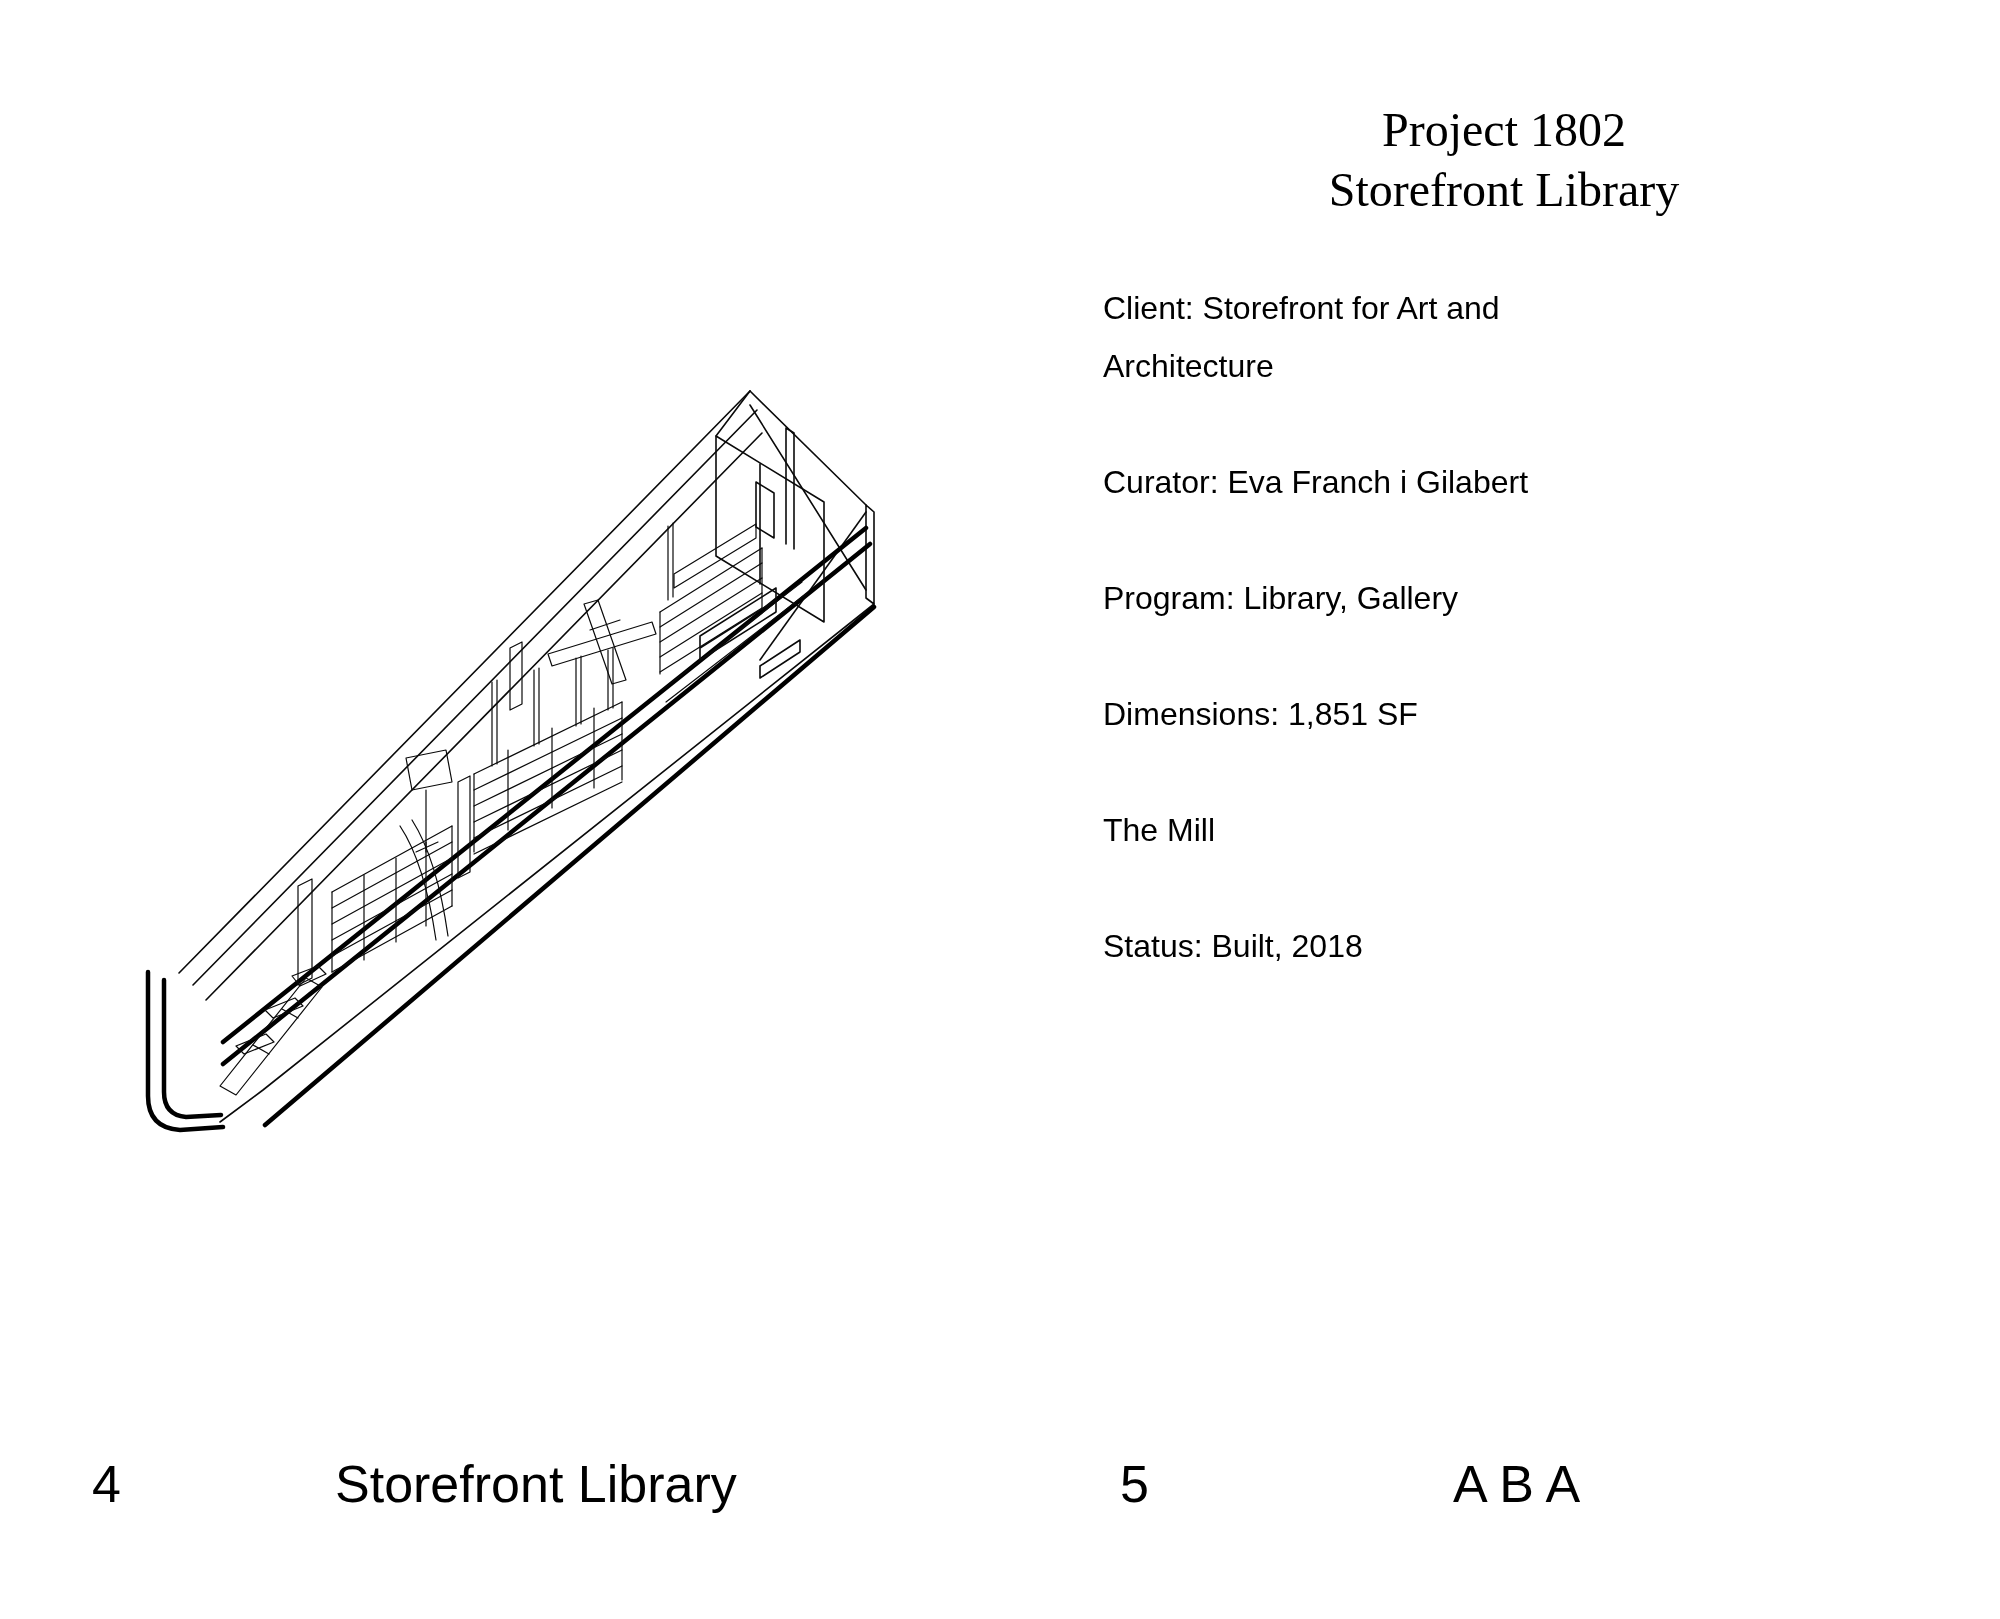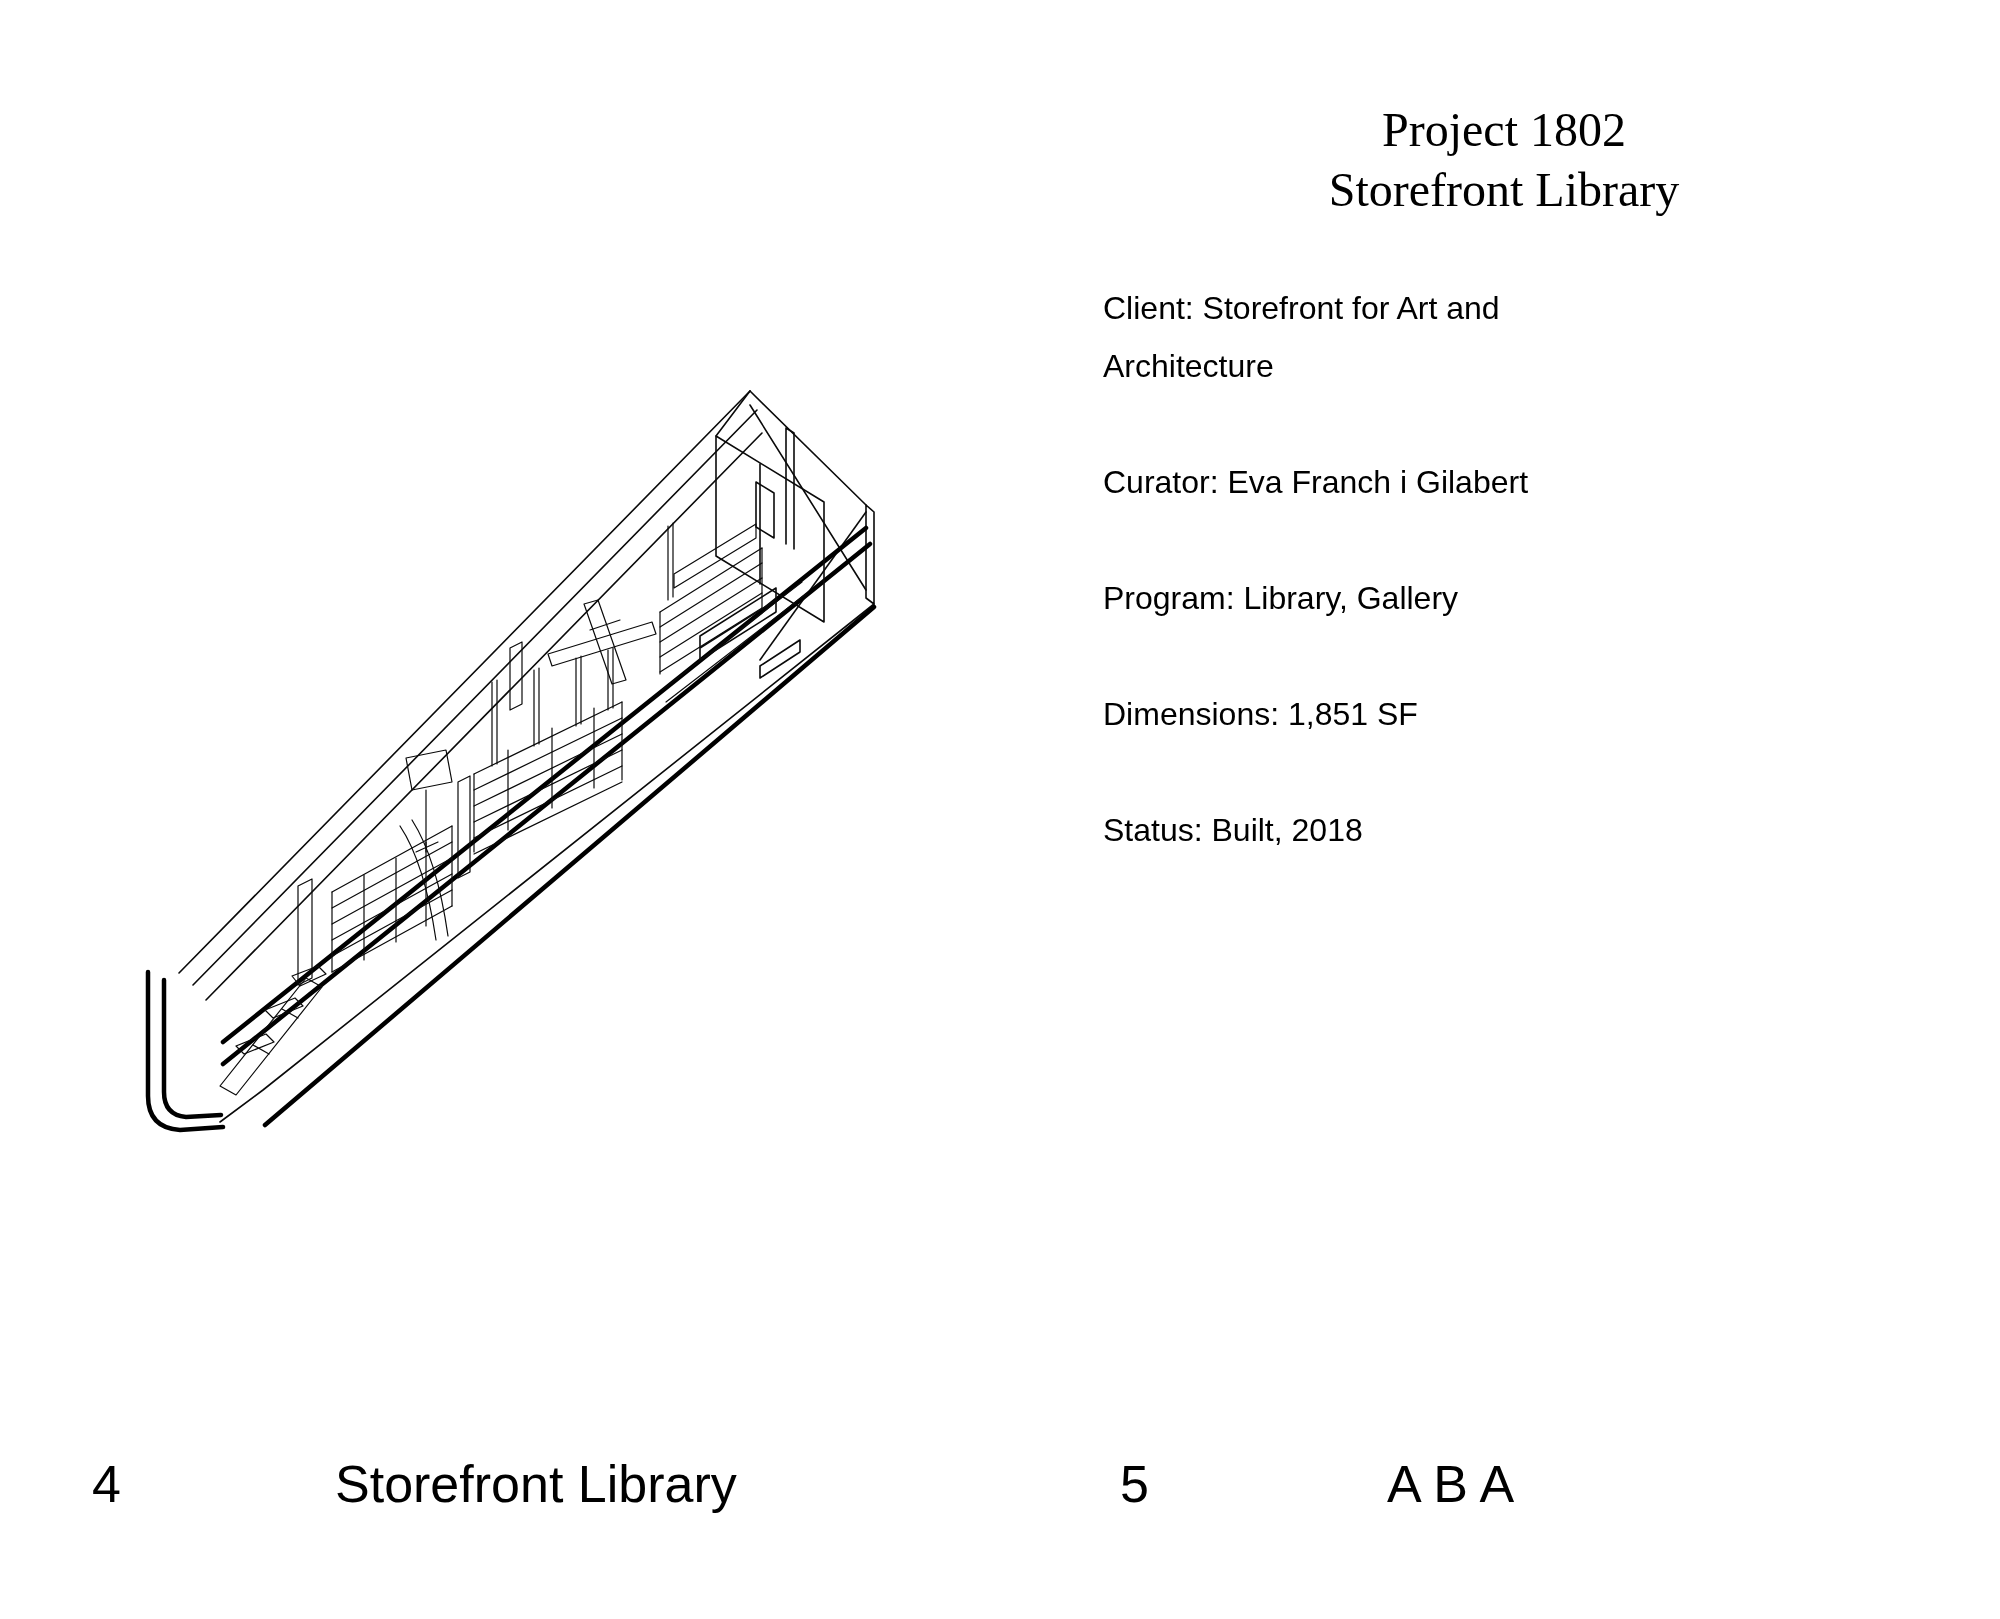--- a/index.html
+++ b/index.html
@@ -50,21 +50,21 @@
   .footer-item {
     position: absolute;
     top: 1455px;
     font-size: 52px;
     line-height: 58px;
     white-space: nowrap;
   }
   .f-num-left   { left: 92px; }
   .f-label-left { left: 335px; }
   .f-num-right  { left: 1120px; }
-  .f-label-right{ left: 1387px; text-align: center; }
+  .f-label-right{ left: 1453px; text-align: center; }
 
   .thin  { stroke: #0a0a0a; stroke-width: 1.6; fill: none; stroke-linejoin: round; stroke-linecap: round; }
   .thin2 { stroke: #0a0a0a; stroke-width: 1.2; fill: none; stroke-linejoin: round; stroke-linecap: round; }
   .heavy { stroke: #000000; stroke-width: 4.5; fill: none; stroke-linejoin: round; stroke-linecap: round; }
 </style>
 </head>
 <body>
 
 <div class="spread">
 
@@ -165,20 +165,21 @@
     <div class="para">
       <div class="line">Curator: Eva Franch i Gilabert</div>
     </div>
     <div class="para">
       <div class="line">Program: Library, Gallery</div>
     </div>
     <div class="para">
       <div class="line">Dimensions: 1,851 SF</div>
     </div>
     <div class="para">
+      <div class="line">The Mill</div>
     </div>
     <div class="para">
       <div class="line">Status: Built, 2018</div>
     </div>
   </div>
 
   <div class="footer-item f-num-right">5</div>
   <div class="footer-item f-label-right">A B A</div>
 
 </div>

